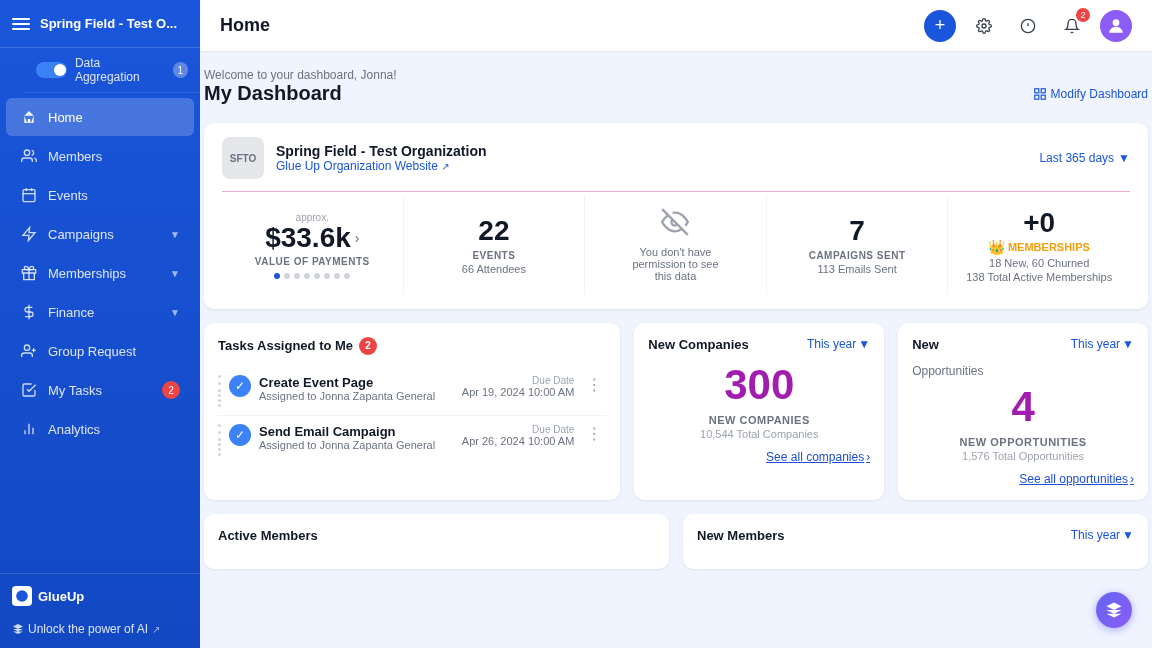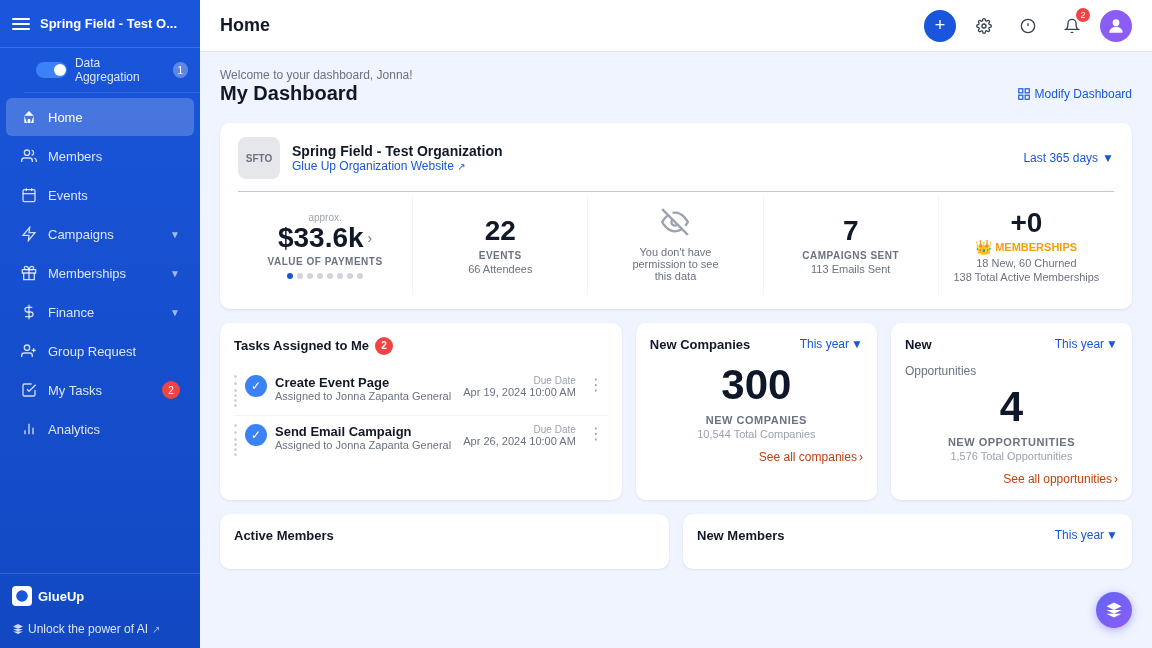--- a/index.html
+++ b/index.html
@@ -92,21 +92,21 @@
     .topbar-icon-btn.blue-circle { background: #1a56db; color: white; font-size: 18px; }
     .notification-badge {
       position: absolute; top: -2px; right: -2px; background: #ef4444; border-radius: 50%; width: 14px; height: 14px; font-size: 9px; color: white; display: flex; align-items: center; justify-content: center;
     }
     .avatar { width: 32px; height: 32px; border-radius: 50%; background: #8b5cf6; display: flex; align-items: center; justify-content: center; color: white; font-size: 13px; font-weight: 600; cursor: pointer; overflow: hidden; }
 
     
     .content {
       flex: 1;
       overflow-y: auto;
-      padding: 16px 20px;
+      padding: 16px 4px;
     }
 
     .welcome-row {
       display: flex;
       align-items: center;
       justify-content: space-between;
       margin-bottom: 4px;
     }
     .welcome-text { font-size: 12px; color: #6b7280; }
     .dashboard-title { font-size: 20px; font-weight: 700; color: #111827; margin-bottom: 14px; }
@@ -193,24 +193,24 @@
       width: 22px; height: 22px; border-radius: 50%; background: #3b82f6; display: flex; align-items: center; justify-content: center; color: white; font-size: 12px; flex-shrink: 0;
     }
     .task-info { flex: 1; }
     .task-title { font-size: 13px; font-weight: 600; color: #111827; }
     .task-assigned { font-size: 11px; color: #6b7280; }
     .task-date-col { text-align: right; font-size: 11px; color: #6b7280; }
     .task-date-label { font-size: 10px; color: #9ca3af; }
     .task-menu { color: #9ca3af; cursor: pointer; font-size: 16px; padding: 0 4px; }
 
     
-    .big-number { font-size: 42px; font-weight: 700; color: #0f172a; text-align: center; line-height: 1; margin: 8px 0; }
+    .big-number { font-size: 42px; font-weight: 700; color: #a21caf; text-align: center; line-height: 1; margin: 8px 0; }
     .panel-stat-label { font-size: 11px; color: #6b7280; text-align: center; text-transform: uppercase; letter-spacing: 0.5px; font-weight: 600; }
     .panel-stat-sub { font-size: 11px; color: #9ca3af; text-align: center; margin-top: 2px; }
-    .see-all-link { display: flex; align-items: center; justify-content: flex-end; font-size: 12px; color: #c2410c; cursor: pointer; margin-top: 10px; gap: 2px; }
+    .see-all-link { display: flex; align-items: center; justify-content: flex-end; font-size: 12px; color: #1d4ed8; cursor: pointer; margin-top: 10px; gap: 2px; text-decoration: underline; }
 
     
     .opp-label { font-size: 12px; color: #6b7280; margin-bottom: 2px; }
 
     
     .content::-webkit-scrollbar { width: 4px; }
     .content::-webkit-scrollbar-track { background: transparent; }
     .content::-webkit-scrollbar-thumb { background: #d1d5db; border-radius: 4px; }
     .active-members-panel { background: white; border-radius: 10px; padding: 14px; box-shadow: 0 1px 3px rgba(0,0,0,0.08); }
 

